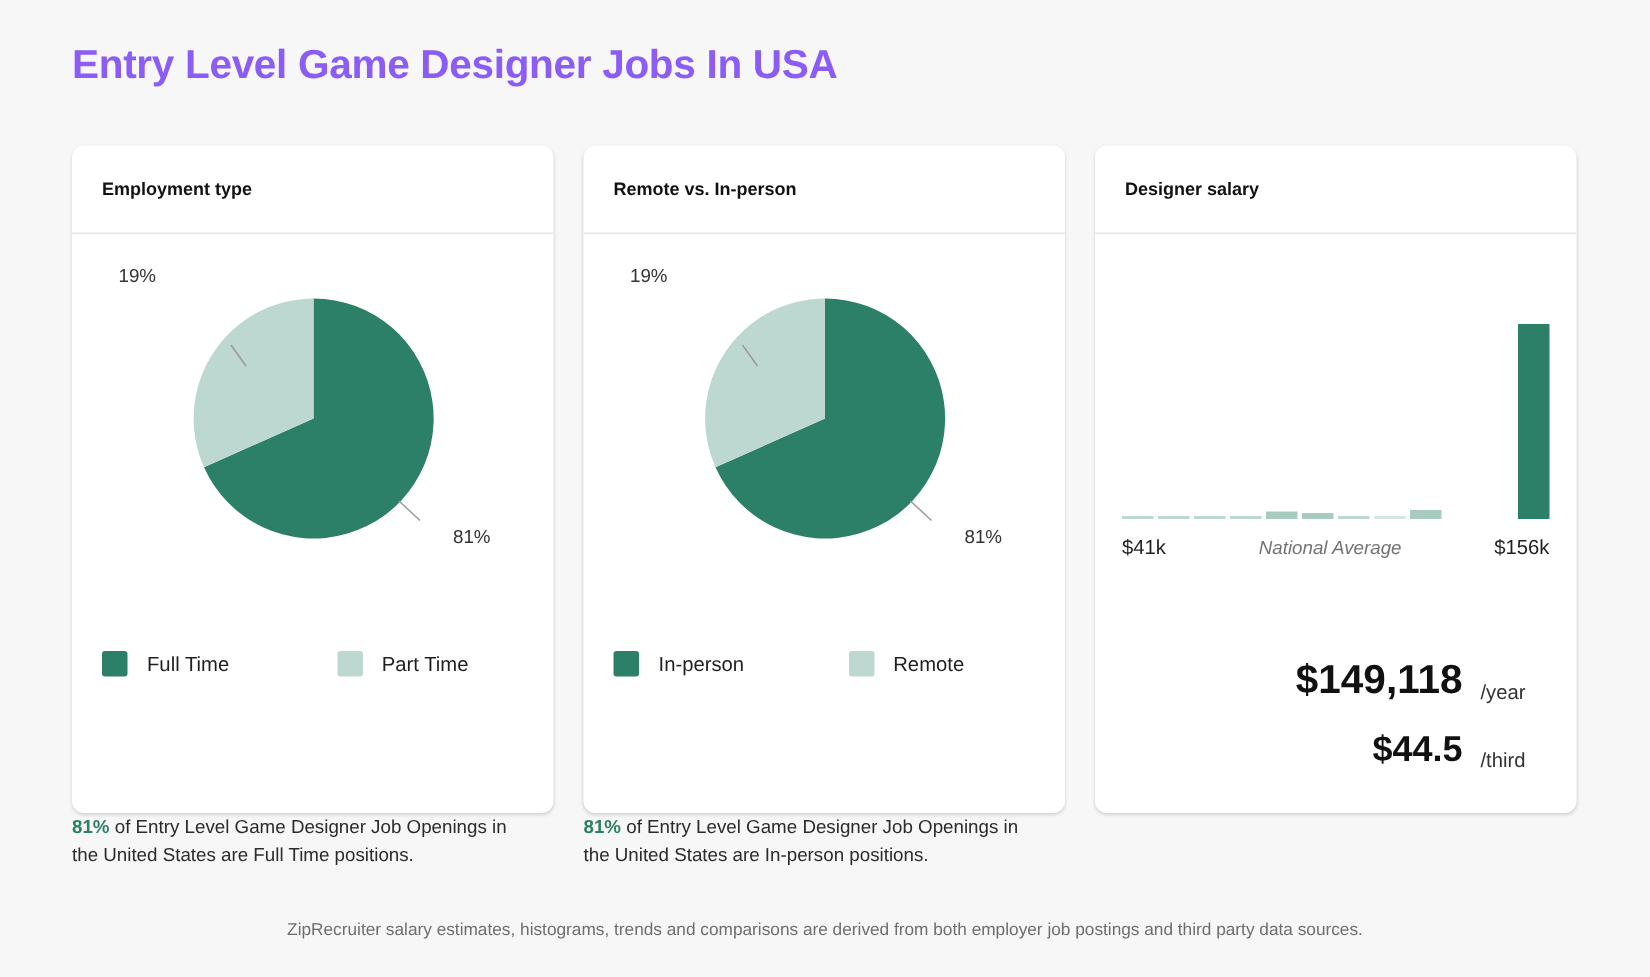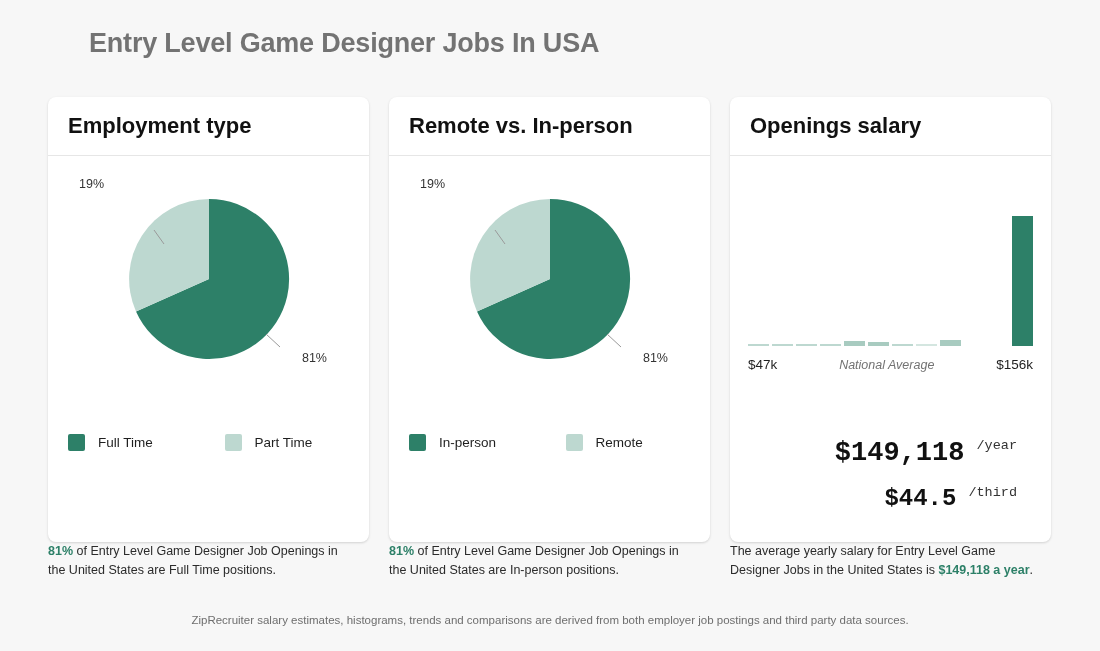--- a/index.html
+++ b/index.html
@@ -17,23 +17,22 @@
     background: #f7f7f7;
     padding: 0;
     overflow: hidden;
   }
   .page-title {
     position: absolute;
     left: 48px;
     top: 28px;
     font-size: 27px;
     font-weight: bold;
-    color: #737373;
+    color: #8b5cf6;
     letter-spacing: -0.2px;
-    margin-left: 41px;
   }
   .cards {
     position: absolute;
     left: 48px;
     top: 97px;
     width: 1004px;
     display: flex;
     gap: 20px;
   }
   .card-col {
@@ -52,21 +51,21 @@
   }
   .card-header {
     height: 59px;
     min-height: 59px;
     display: flex;
     align-items: center;
     padding: 0 20px;
     border-bottom: 1px solid #e6e6e6;
   }
   .card-header-title {
-    font-size: 22px;
+    font-size: 12px;
     font-weight: bold;
     color: #111111;
   }
   .card-body {
     flex: 1;
     position: relative;
     padding: 0;
   }
 
   
@@ -161,23 +160,22 @@
   .salary-block {
     position: absolute;
     left: 0;
     right: 0;
     bottom: 0;
     height: 110px;
     padding-right: 34px;
   }
   .salary-row {
     display: flex;
-    align-items: flex-start;
+    align-items: flex-end;
     justify-content: flex-end;
-    font-family: Liberation Mono, monospace;
   }
   .salary-row.year { margin-top: 6px; }
   .salary-row.hour { margin-top: 17px; }
   .salary-value-year {
     font-size: 27px;
     font-weight: bold;
     color: #111111;
   }
   .salary-value-hour {
     font-size: 24px;
@@ -287,57 +285,54 @@
         </div>
       </div>
       <div class="note">
         <span class="hl">81%</span><span> of Entry Level Game Designer Job Openings in the United States are In-person positions.</span>
       </div>
     </div>
 
     <div class="card-col">
       <div class="card">
         <div class="card-header">
-          <span class="card-header-title">Openings salary</span>
+          <span class="card-header-title">Designer salary</span>
         </div>
         <div class="card-body">
           <div class="hist-wrap">
             <div class="hist-bars" id="hist-bars">
                 <div class="hist-bar" style="height: 2px; background: rgb(189, 216, 208);"></div>
                 <div class="hist-bar" style="height: 2px; background: rgb(189, 216, 208);"></div>
                 <div class="hist-bar" style="height: 2px; background: rgb(189, 216, 208);"></div>
                 <div class="hist-bar" style="height: 2px; background: rgb(189, 216, 208);"></div>
                 <div class="hist-bar" style="height: 4.55px; background: rgb(168, 203, 192);"></div>
                 <div class="hist-bar" style="height: 3.9px; background: rgb(168, 203, 192);"></div>
                 <div class="hist-bar" style="height: 2px; background: rgb(189, 216, 208);"></div>
                 <div class="hist-bar" style="height: 2px; background: rgb(212, 230, 224);"></div>
                 <div class="hist-bar" style="height: 6.5px; background: rgb(168, 203, 192);"></div>
                 <div class="hist-bar" style="height: 0px; background: rgb(255, 255, 255); opacity: 0;"></div>
                 <div class="hist-bar" style="height: 0px; background: rgb(255, 255, 255); opacity: 0;"></div>
                 <div class="hist-bar" style="height: 130px; background: rgb(45, 128, 104);"></div>
               </div>
             <div class="hist-axis">
-              <span class="hist-axis-end">$47k</span>
+              <span class="hist-axis-end">$41k</span>
               <span class="hist-axis-mid">National Average</span>
               <span class="hist-axis-end">$156k</span>
             </div>
           </div>
           <div class="salary-block">
             <div class="salary-row year">
               <span class="salary-value-year">$149,118</span>
               <span class="salary-unit">/year</span>
             </div>
             <div class="salary-row hour">
               <span class="salary-value-hour">$44.5</span>
               <span class="salary-unit">/third</span>
             </div>
           </div>
         </div>
       </div>
-      <div class="note">
-        <span>The average yearly salary for Entry Level Game Designer Jobs in the United States is </span><span class="hl">$149,118 a year</span><span>.</span>
-      </div>
     </div>
 
   </div>
 
   <div class="disclaimer">ZipRecruiter salary estimates, histograms, trends and comparisons are derived from both employer job postings and third party data sources.</div>
 </div>
 
 </body></html>

